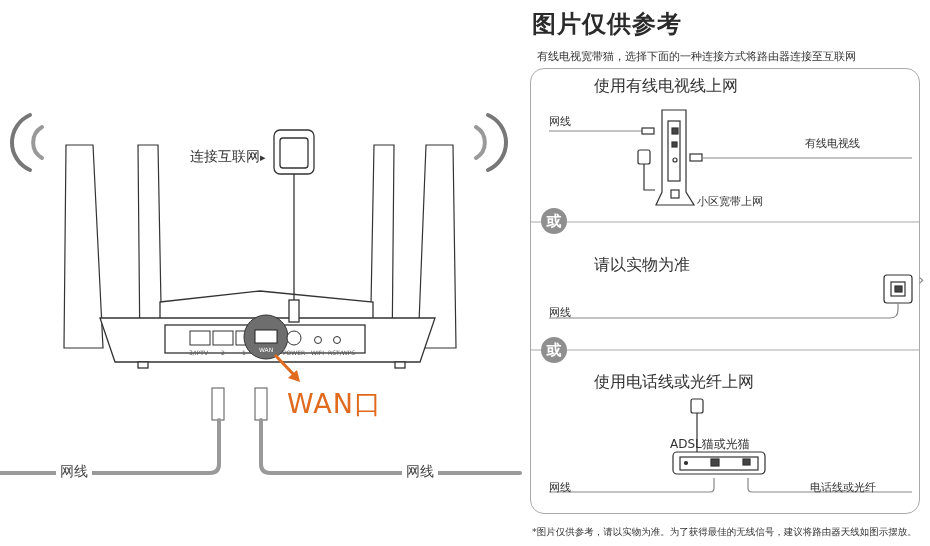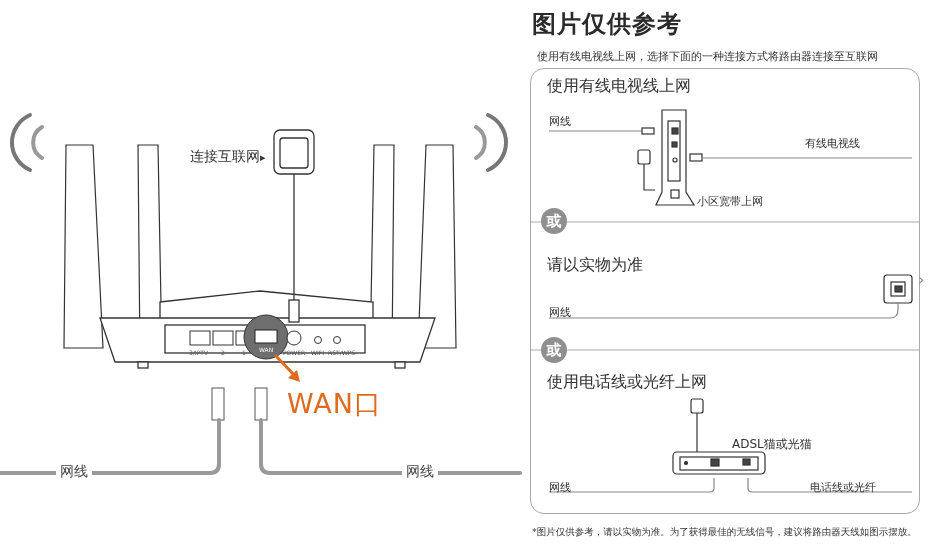--- a/index.html
+++ b/index.html
@@ -2,21 +2,21 @@
 <html><head>
 <meta charset="utf-8">
 <style>
   * { box-sizing: border-box; margin: 0; padding: 0; }
   body { width: 930px; height: 546px; background: #ffffff; position: relative; overflow: hidden; font-family: "DejaVu Sans", "Liberation Sans", sans-serif; color: #333; }
   .abs { position: absolute; }
   svg { position: absolute; left: 0; top: 0; }
   .title { left: 532px; top: 8px; font-size: 24px; font-weight: bold; color: #2a2a2a; letter-spacing: 1px; }
   .subtitle { left: 537px; top: 49px; font-size: 11px; color: #333; }
   .panel { left: 530px; top: 68px; width: 390px; height: 446px; border: 1.5px solid #aaa; border-radius: 14px; }
-  .sec-title { font-size: 16px; color: #333; }
+  .sec-title { font-size: 16px; color: #333; margin-left: 47px; }
   .small { font-size: 11px; color: #333; }
   .or-badge { width: 26px; height: 26px; border-radius: 50%; background: #8f8f8f; color: #fff; font-size: 15px; text-align: center; line-height: 26px; font-weight: bold; }
   .footnote { left: 532px; top: 526px; font-size: 9.5px; color: #333; }
   .wan { left: 287px; top: 386px; font-size: 27px; color: #e06a1e; letter-spacing: 1px; }
   .power-label { left: 190px; top: 148px; font-size: 14px; color: #333; }
   .cable-label { font-size: 14px; color: #444; background: #fff; padding: 0 4px; }
   .port-lbl { font-size: 6px; color: #555; }
 </style>
 </head>
 <body>
@@ -129,34 +129,34 @@
 
 <div class="abs port-lbl" style="left:189px; top:349px;">3/IPTV</div>
 <div class="abs port-lbl" style="left:221px; top:349px;">2</div>
 <div class="abs port-lbl" style="left:242px; top:349px;">1</div>
 <div class="abs port-lbl" style="left:259px; top:346px; color:#fff;">WAN</div>
 <div class="abs port-lbl" style="left:283px; top:349px;">POWER</div>
 <div class="abs port-lbl" style="left:311px; top:349px;">WIFI</div>
 <div class="abs port-lbl" style="left:328px; top:349px;">RST/WPS</div>
 
 <div class="abs title">图片仅供参考</div>
-<div class="abs subtitle">使用有线电视线上网，选择下面的一种连接方式将路由器连接至互联网</div>
+<div class="abs subtitle">有线电视宽带猫，选择下面的一种连接方式将路由器连接至互联网</div>
 <div class="abs panel"></div>
 
 <div class="abs sec-title" style="left:547px; top:76px;">使用有线电视线上网</div>
 <div class="abs small" style="left:549px; top:114px;">网线</div>
 <div class="abs small" style="left:805px; top:136px;font-family:Liberation Serif, serif;">有线电视线</div>
 <div class="abs small" style="left:697px; top:194px;">小区宽带上网</div>
 
 <div class="abs or-badge" style="left:541px; top:208px;">或</div>
 
 <div class="abs sec-title" style="left:547px; top:255px;">请以实物为准</div>
 <div class="abs small" style="left:549px; top:305px;">网线</div>
 <div class="abs" style="left:918px; top:270px; font-size:16px; color:#888;">›</div>
 
 <div class="abs or-badge" style="left:541px; top:337px;">或</div>
 
 <div class="abs sec-title" style="left:547px; top:372px;">使用电话线或光纤上网</div>
-<div class="abs small" style="left:732px; top:436px; font-size:12px;">ADSL猫或光猫</div>
+<div class="abs small" style="left:670px; top:436px; font-size:12px;">ADSL猫或光猫</div>
 <div class="abs small" style="left:549px; top:480px;">网线</div>
 <div class="abs small" style="left:810px; top:480px;">电话线或光纤</div>
 
 <div class="abs footnote">*图片仅供参考，请以实物为准。为了获得最佳的无线信号，建议将路由器天线如图示摆放。</div>
 
 </body></html>

